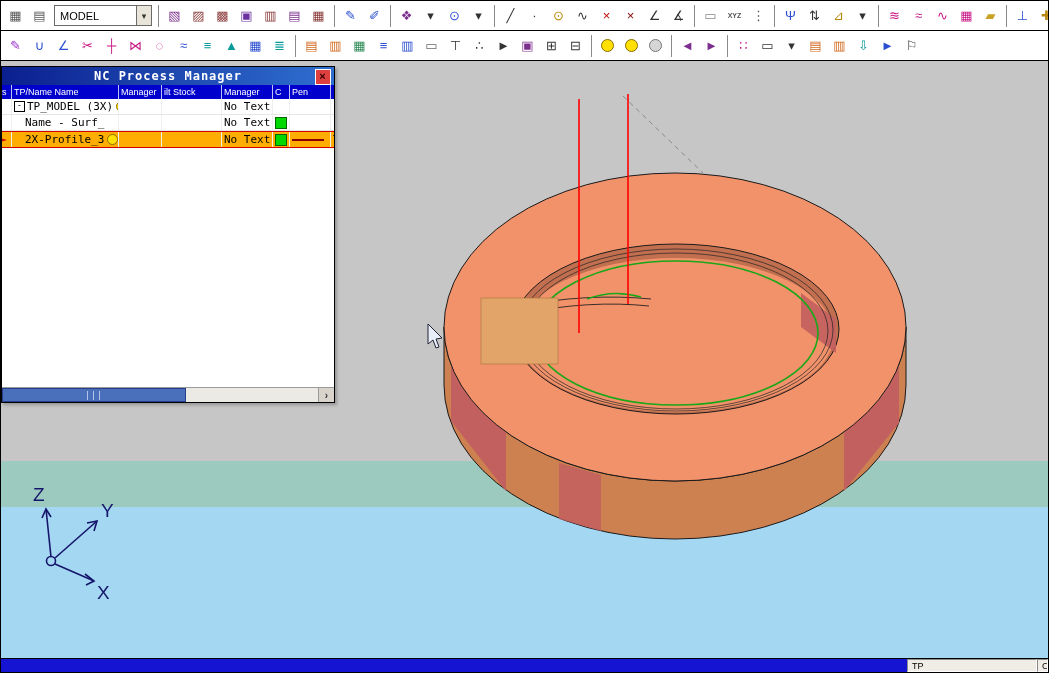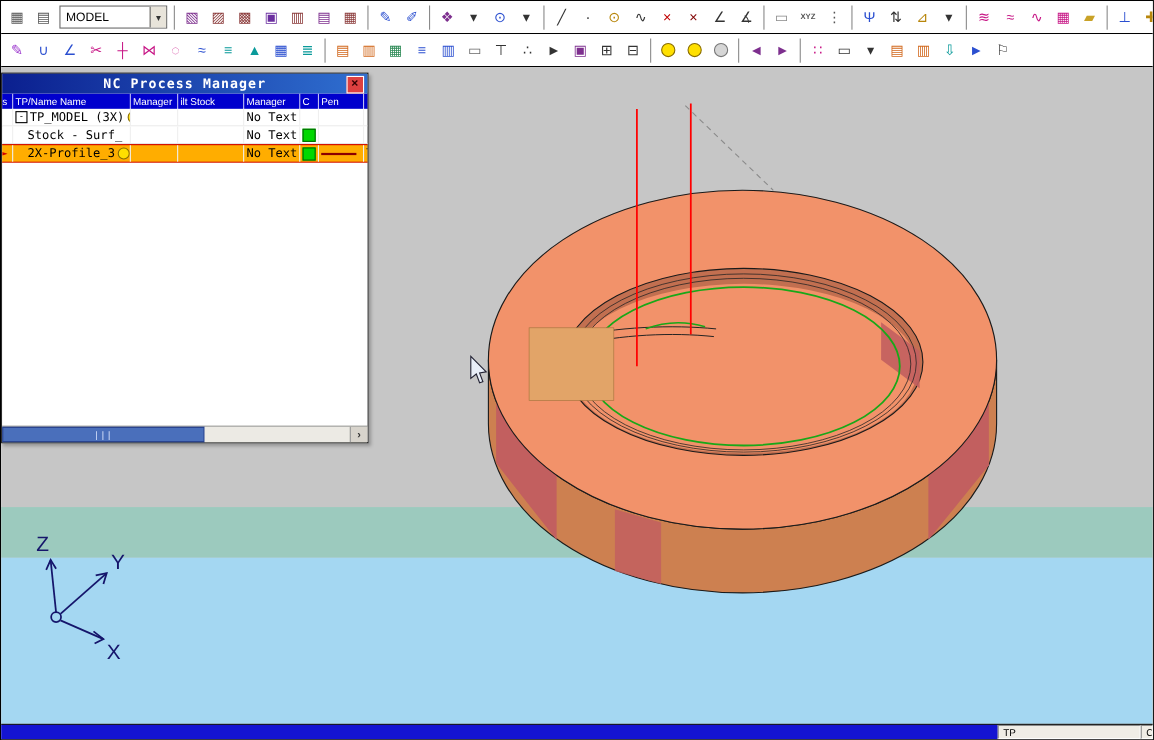--- a/index.html
+++ b/index.html
@@ -271,21 +271,21 @@
       <div class="cell ccomment">No Text</div>
       <div class="cell cc"></div>
       <div class="cell cpen"></div>
       <div class="cell crest"></div>
     </div>
 
     <div class="grid-row">
       <div class="cell c0"></div>
       <div class="cell cname">
         <span class="indent"></span>
-        <span>Stock - Surf_</span>
+        <span>Name - Surf_</span>
       </div>
       <div class="cell copt"></div>
       <div class="cell ctilt"></div>
       <div class="cell ccomment">No Text</div>
       <div class="cell cc">
           <span class="chip"></span>
         </div>
       <div class="cell cpen"></div>
       <div class="cell crest"></div>
     </div>

